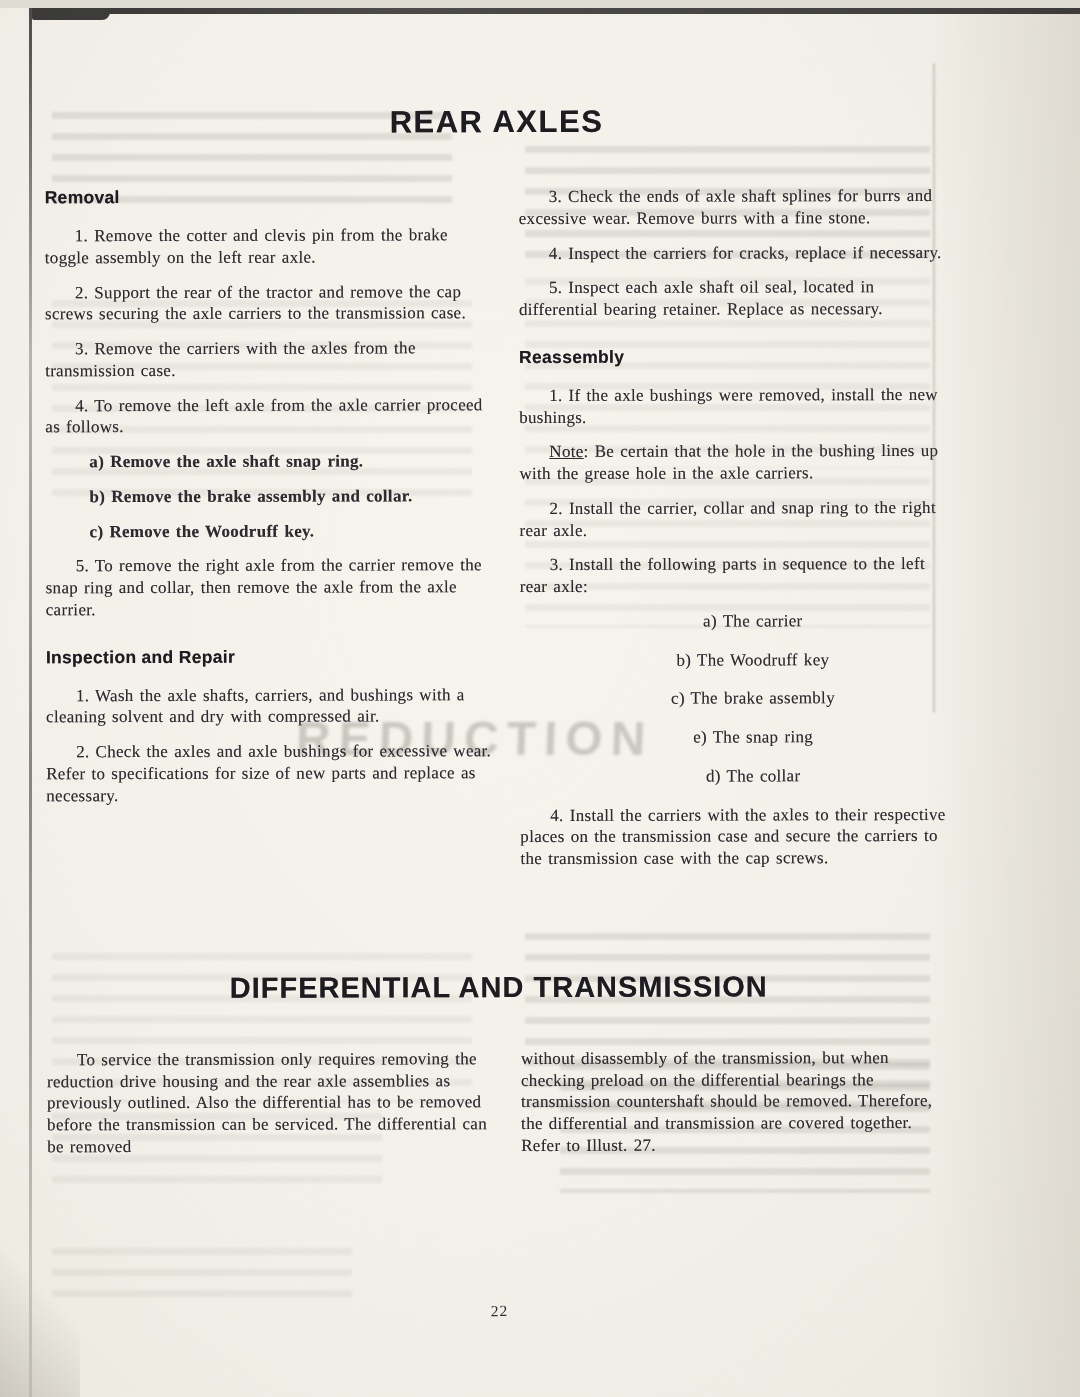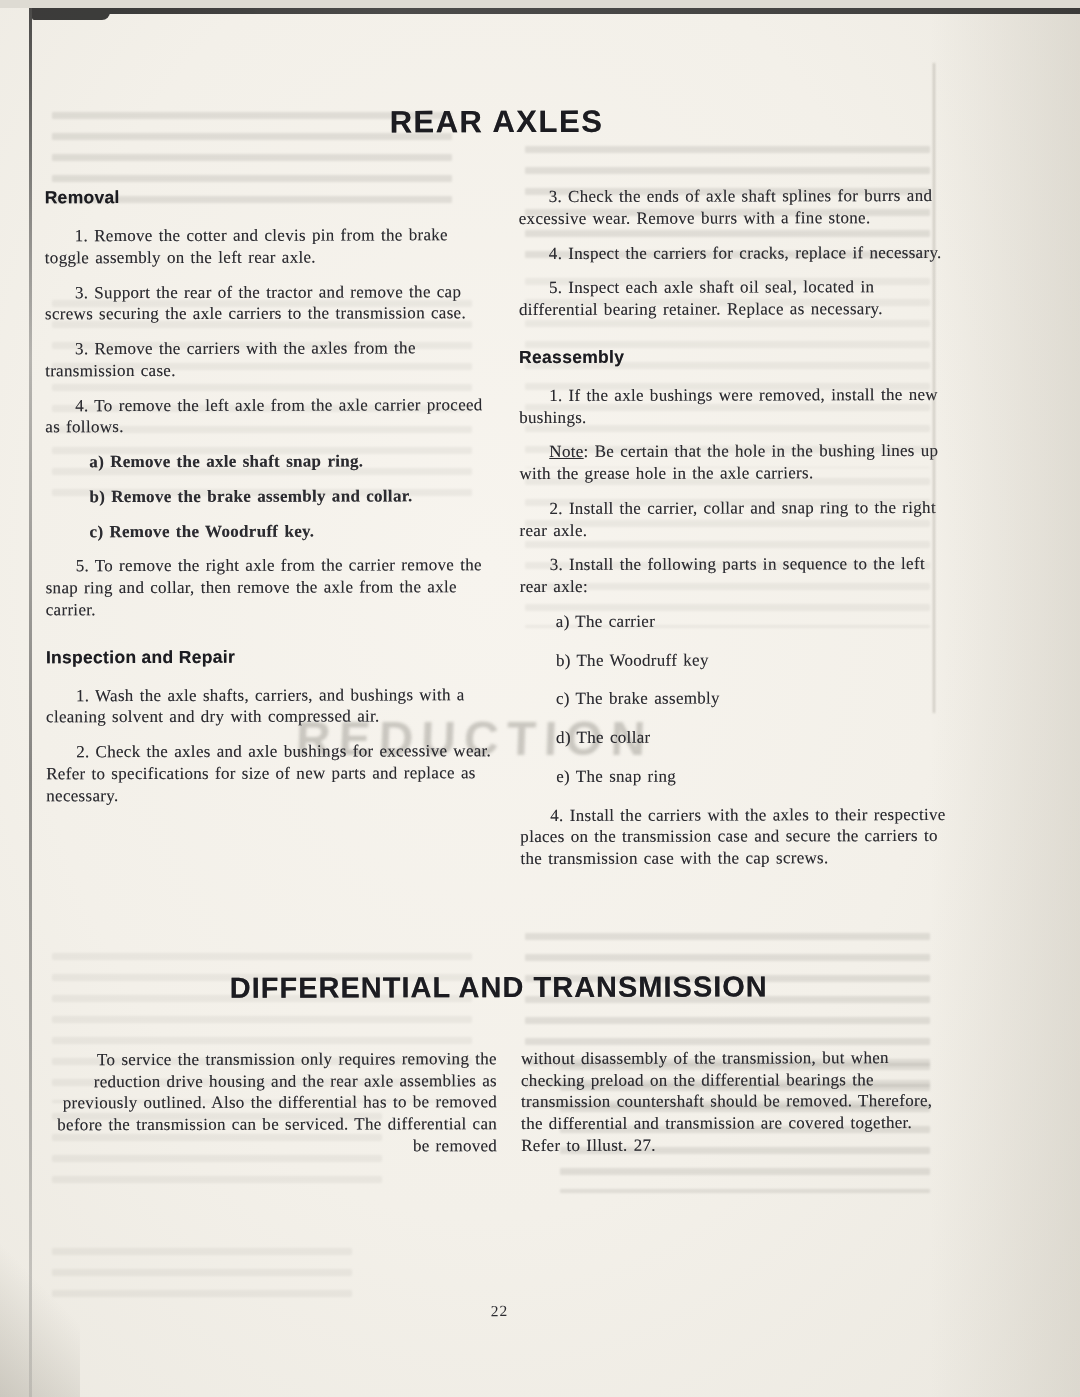--- a/index.html
+++ b/index.html
@@ -89,23 +89,23 @@
     text-shadow: 0 0 .5px rgba(25,25,30,.55);
   }
   .col h3:first-child { margin-top:0; }
   p {
     font-size:17px; line-height:1.28;
     letter-spacing:.3px; word-spacing:1.5px;
     text-shadow: 0 0 .5px rgba(43,43,48,.45);
   }
   p.step    { margin:0 0 13px 0; text-indent:30px; }
   p.substep { margin:0 0 13px 0; text-indent:44px;font-weight:bold; }
-  p.part    { margin:0 0 17px 0; text-indent:36px; }
+  p.part    { margin:0 0 17px 0; text-indent:36px;text-align:center; }
   p.cont    { margin:0; text-indent:0; }
-  p.lead    { margin:0; text-indent:30px;text-align:right; }
+  p.lead    { margin:0; text-indent:30px; }
   .note-u { text-decoration: underline; }
   .page-number {
     position:absolute; top:1294px; left:46px; width:904px;
     text-align:center; font-size:15.5px; letter-spacing:1px;
     color:#2b2b30;
   }
 </style>
 </head>
 <body>
 
@@ -131,21 +131,21 @@
 
   <div class="content">
 
     <h1 class="doc-title">REAR AXLES</h1>
 
     <div class="columns">
 
       <div class="col col-left">
         <h3>Removal</h3>
         <p class="step">1. Remove the cotter and clevis pin from the brake toggle assembly on the left rear axle.</p>
-        <p class="step">3. Support the rear of the tractor and remove the cap screws securing the axle carriers to the transmission case.</p>
+        <p class="step">2. Support the rear of the tractor and remove the cap screws securing the axle carriers to the transmission case.</p>
         <p class="step">3. Remove the carriers with the axles from the transmission case.</p>
         <p class="step">4. To remove the left axle from the axle carrier proceed as follows.</p>
         <p class="substep">a) Remove the axle shaft snap ring.</p>
         <p class="substep">b) Remove the brake assembly and collar.</p>
         <p class="substep">c) Remove the Woodruff key.</p>
         <p class="step">5. To remove the right axle from the carrier remove the snap ring and collar, then remove the axle from the axle carrier.</p>
         <h3>Inspection and Repair</h3>
         <p class="step">1. Wash the axle shafts, carriers, and bushings with a cleaning solvent and dry with compressed air.</p>
         <p class="step">2. Check the axles and axle bushings for excessive wear. Refer to specifications for size of new parts and replace as necessary.</p>
       </div>
@@ -155,22 +155,22 @@
         <p class="step">4. Inspect the carriers for cracks, replace if necessary.</p>
         <p class="step">5. Inspect each axle shaft oil seal, located in differential bearing retainer. Replace as necessary.</p>
         <h3>Reassembly</h3>
         <p class="step">1. If the axle bushings were removed, install the new bushings.</p>
         <p class="step"><span class="note-u">Note</span><span>: Be certain that the hole in the bushing lines up with the grease hole in the axle carriers.</span></p>
         <p class="step">2. Install the carrier, collar and snap ring to the right rear axle.</p>
         <p class="step">3. Install the following parts in sequence to the left rear axle:</p>
         <p class="part">a) The carrier</p>
         <p class="part">b) The Woodruff key</p>
         <p class="part">c) The brake assembly</p>
+        <p class="part">e) The snap ring</p>
         <p class="part">d) The collar</p>
-        <p class="part">e) The snap ring</p>
         <p class="step">4. Install the carriers with the axles to their respective places on the transmission case and secure the carriers to the transmission case with the cap screws.</p>
       </div>
     </div>
 
     <h2 class="doc-title-2">DIFFERENTIAL AND TRANSMISSION</h2>
 
     <div class="columns">
       <div class="col col-left">
         <p class="lead">To service the transmission only requires removing the reduction drive housing and the rear axle assemblies as previously outlined. Also the differential has to be removed before the transmission can be serviced. The differential can be removed</p>
       </div>

